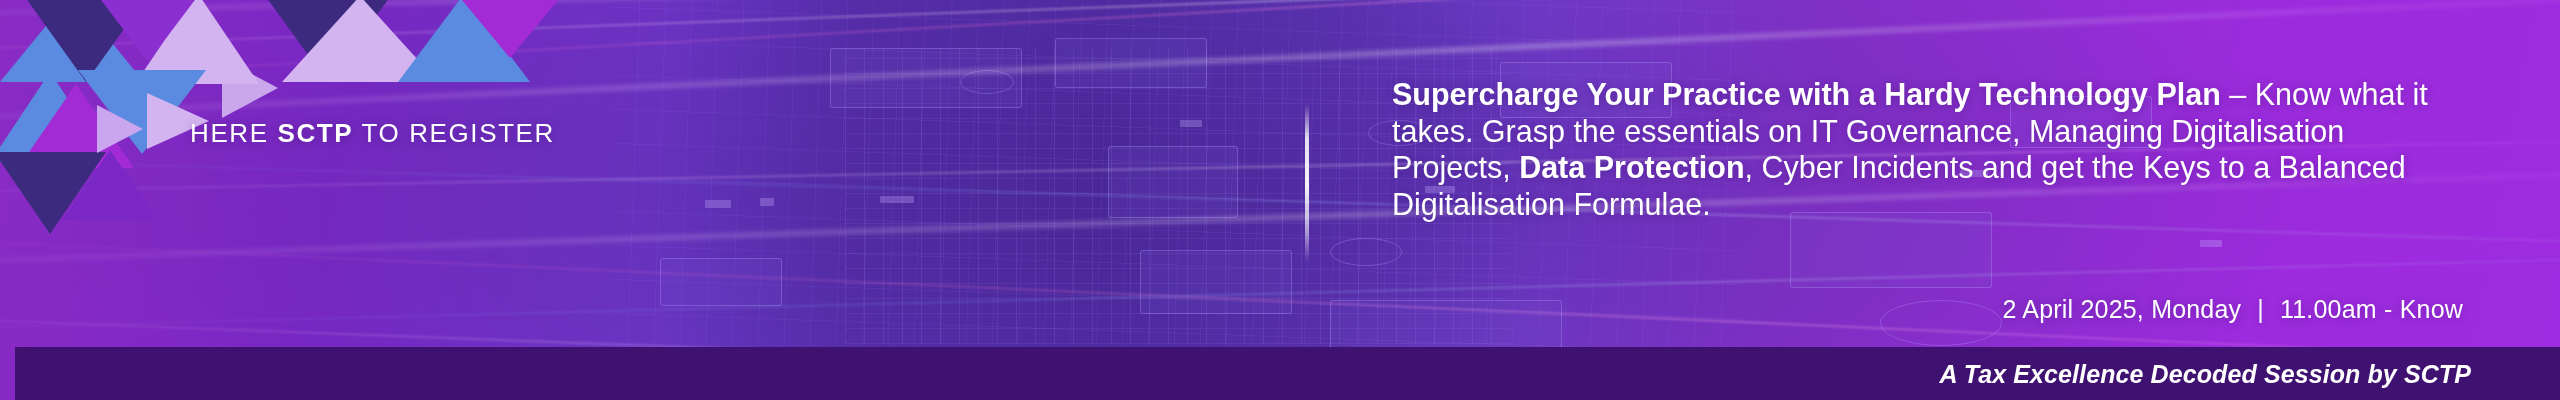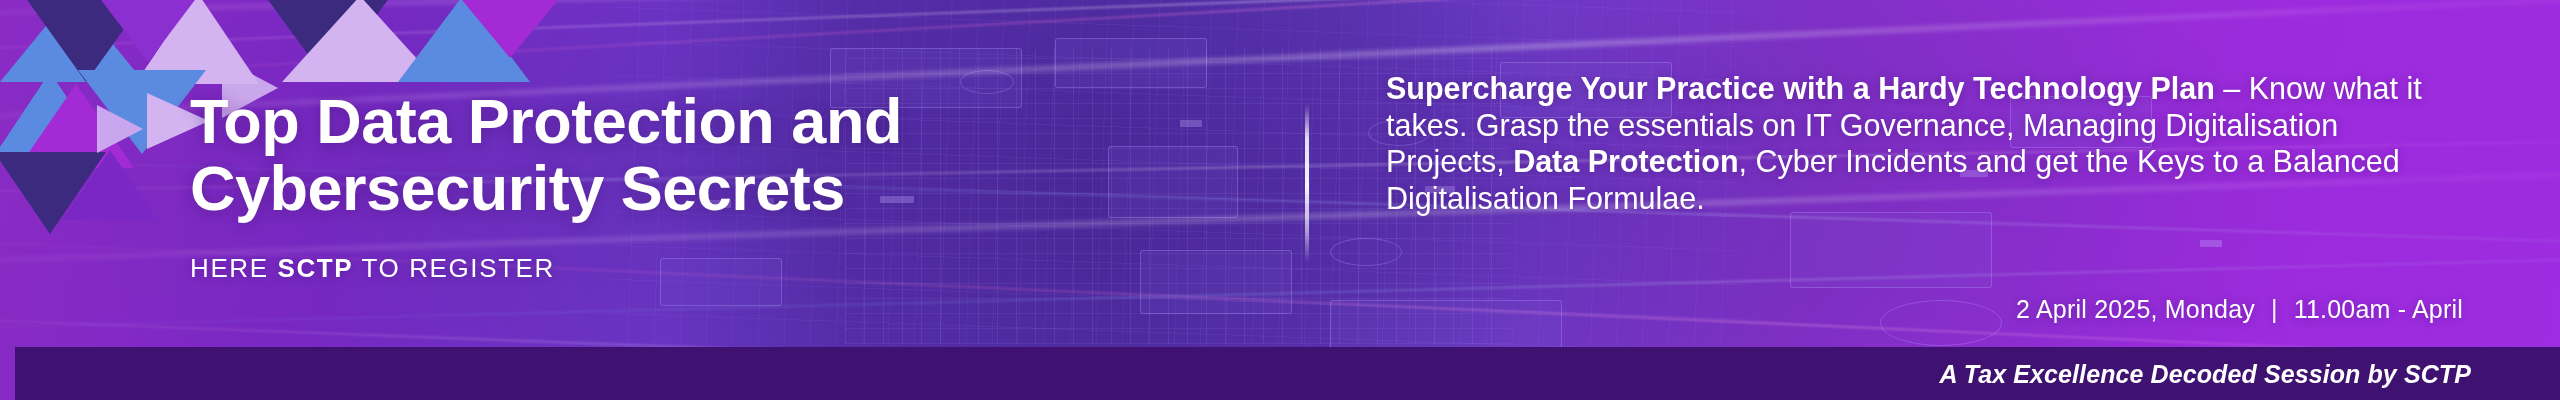--- a/index.html
+++ b/index.html
@@ -57,21 +57,21 @@
     color:#fff;font-weight:700;font-size:63px;line-height:1.07;
     letter-spacing:-.5px;margin:0;
     text-shadow:0 2px 14px rgba(60,20,110,.45);
   }
   .headline span{display:block;}
   .cta{margin:30px 0 0 0;color:#fff;font-size:26px;letter-spacing:1.6px;
        text-shadow:0 1px 8px rgba(60,20,110,.45);white-space:nowrap;}
   .cta b{font-weight:700;}
 
   .right-col{position:absolute;left:1378px;top:62px;width:1085px;}
-  .lede{margin:8px;color:#fff;font-size:30.5px;line-height:1.20;
+  .lede{margin:14px;color:#fff;font-size:30.5px;line-height:1.20;
         text-shadow:0 1px 9px rgba(60,20,110,.45);}
   .lede b{font-weight:700;}
   .datetime{position:absolute;left:1378px;top:295px;width:1085px;text-align:right;
             color:#fff;font-size:25px;letter-spacing:.2px;
             text-shadow:0 1px 8px rgba(60,20,110,.45);white-space:nowrap;}
   .datetime .sep{display:inline-block;padding:0 16px;opacity:.95;}
 
   
   .footbar{position:absolute;left:15px;bottom:0;width:2560px;height:53px;background:#3F1170;}
   .footbar-text{position:absolute;right:104px;top:50%;transform:translateY(-50%);
@@ -141,35 +141,31 @@
     <div class="tri" style="left:-6px;top:152px;border-left:56px solid transparent;border-right:56px solid transparent;border-top:82px solid #3B2A7E;"></div>
     <div class="tri" style="left:62px;top:150px;border-left:48px solid transparent;border-right:48px solid transparent;border-bottom:70px solid #7B27C6;"></div>
     <div class="tri" style="left:96px;top:106px;border-left:24px solid transparent;border-right:24px solid transparent;border-bottom:46px solid #C9A6EE;transform:rotate(90deg);"></div>
   </div>
 
   <div class="divider"></div>
 
   <div class="content">
 
     <div class="left-col">
-      <h1 class="headline">
-        <span>Top Data Protection and</span>
-        <span>Cybersecurity Secrets</span>
-      </h1>
       <div class="cta">
         <span>HERE </span><b>SCTP</b><span> TO REGISTER</span>
       </div>
     </div>
 
     <div class="right-col">
       <p class="lede"><b>Supercharge Your Practice with a Hardy Technology Plan</b><span> – Know what it takes. Grasp the essentials on IT Governance, Managing Digitalisation Projects, </span><b>Data Protection</b><span>, Cyber Incidents and get the Keys to a Balanced Digitalisation Formulae.</span></p>
     </div>
 
     <div class="datetime">
-      <span>2 April 2025, Monday</span><span class="sep">|</span><span>11.00am - April</span>
+      <span>2 April 2025, Monday</span><span class="sep">|</span><span>11.00am - Know</span>
     </div>
 
     <div class="footbar">
       <div class="footbar-text">A Tax Excellence Decoded Session by SCTP</div>
     </div>
 
   </div>
 </div>
 
 </body></html>

